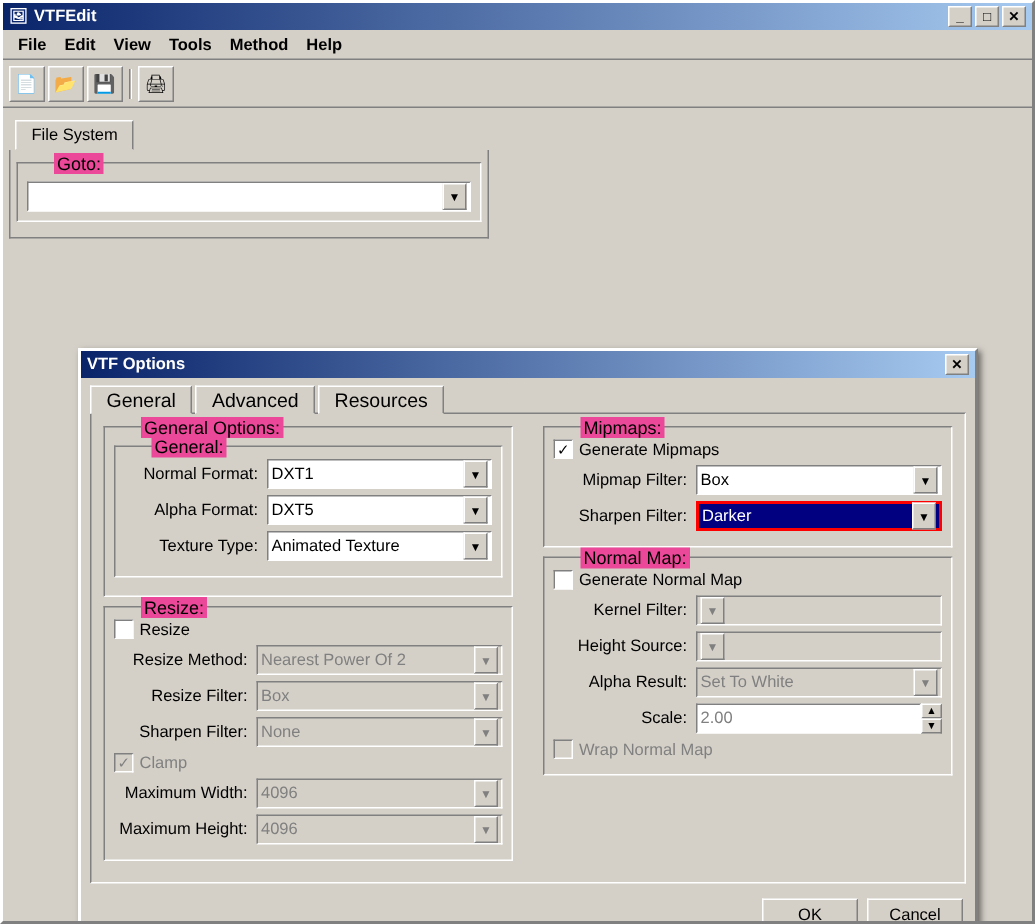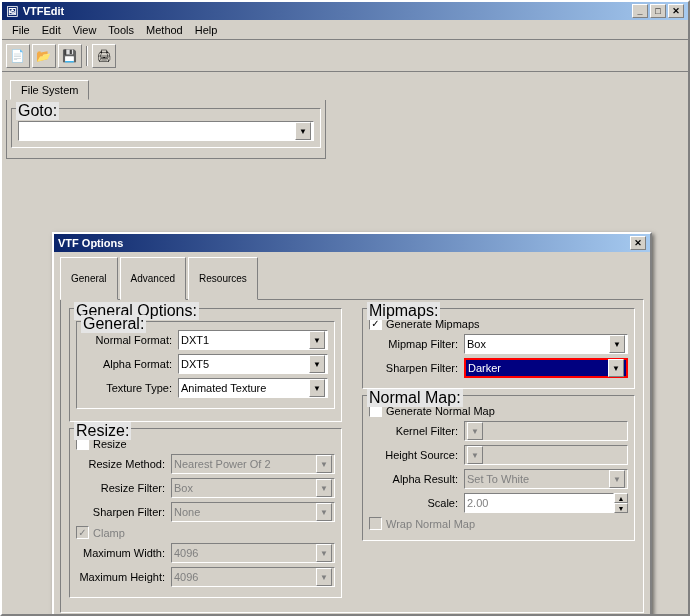--- a/index.html
+++ b/index.html
@@ -35,20 +35,21 @@
     }
 
     
     .menu-bar {
       background: #d4d0c8;
       height: 20px;
       display: flex;
       align-items: center;
       padding: 0 4px;
       border-bottom: 1px solid #808080;
+      font-weight: bold;
     }
     .menu-item {
       padding: 2px 6px;
       font-size: 11px;
       cursor: pointer;
     }
 
     
     .toolbar {
       background: #d4d0c8;
@@ -101,27 +102,27 @@
       font-size: 9px; cursor: pointer; color: black;
     }
 
     
     .tab-bar {
       display: flex;
       padding: 4px 6px 0;
       background: #d4d0c8;
     }
     .tab {
-      padding: 15px 10px;
+      padding: 1px 10px;
       background: #d4d0c8;
       border: 1px solid;
       border-color: #fff #808080 #d4d0c8 #fff;
       margin-right: 2px;
       cursor: pointer;
-      font-size: 10px;
+      font-size: 13px;
       position: relative;
       top: 1px;
     }
     .tab.active {
       background: #d4d0c8;
       border-bottom: 1px solid #d4d0c8;
       font-weight: normal;
       z-index: 1;
     }
 
@@ -145,24 +146,24 @@
     
     .group-box {
       border: 1px solid;
       border-color: #808080 #fff #fff #808080;
       padding: 8px 6px 6px;
       margin-bottom: 6px;
       position: relative;
     }
     .group-legend {
       position: absolute;
-      top: -7px; left: 4px;
-      background: #e5e5e5;
+      top: -7px; left: 24px;
+      background: #ec4899;
       padding: 0 2px;
-      font-size: 16px;
+      font-size: 12px;
     }
 
     
     .form-row {
       display: flex;
       align-items: center;
       margin-bottom: 4px;
     }
     .form-label {
       width: 95px;

